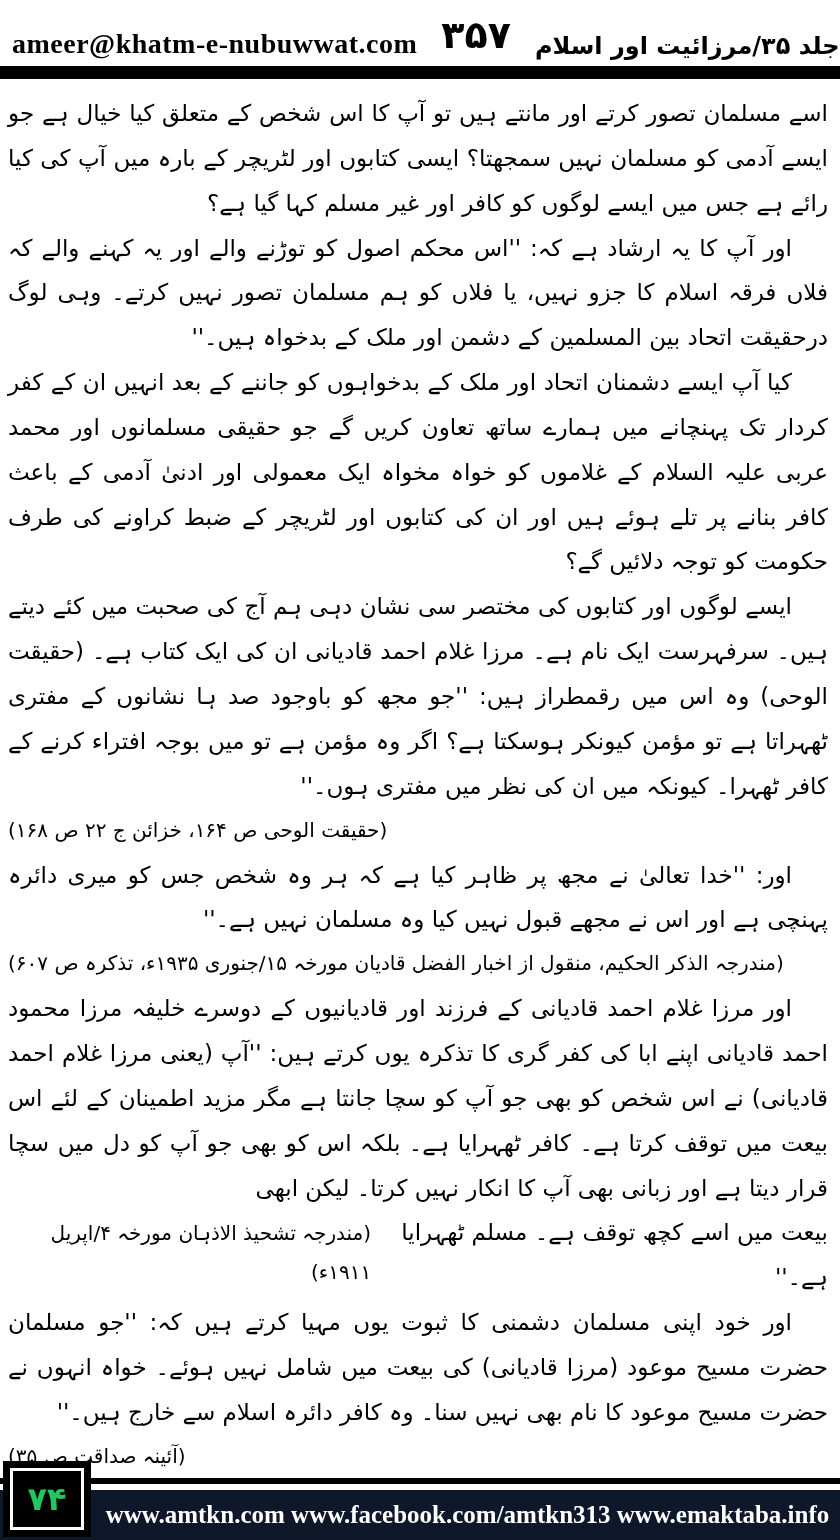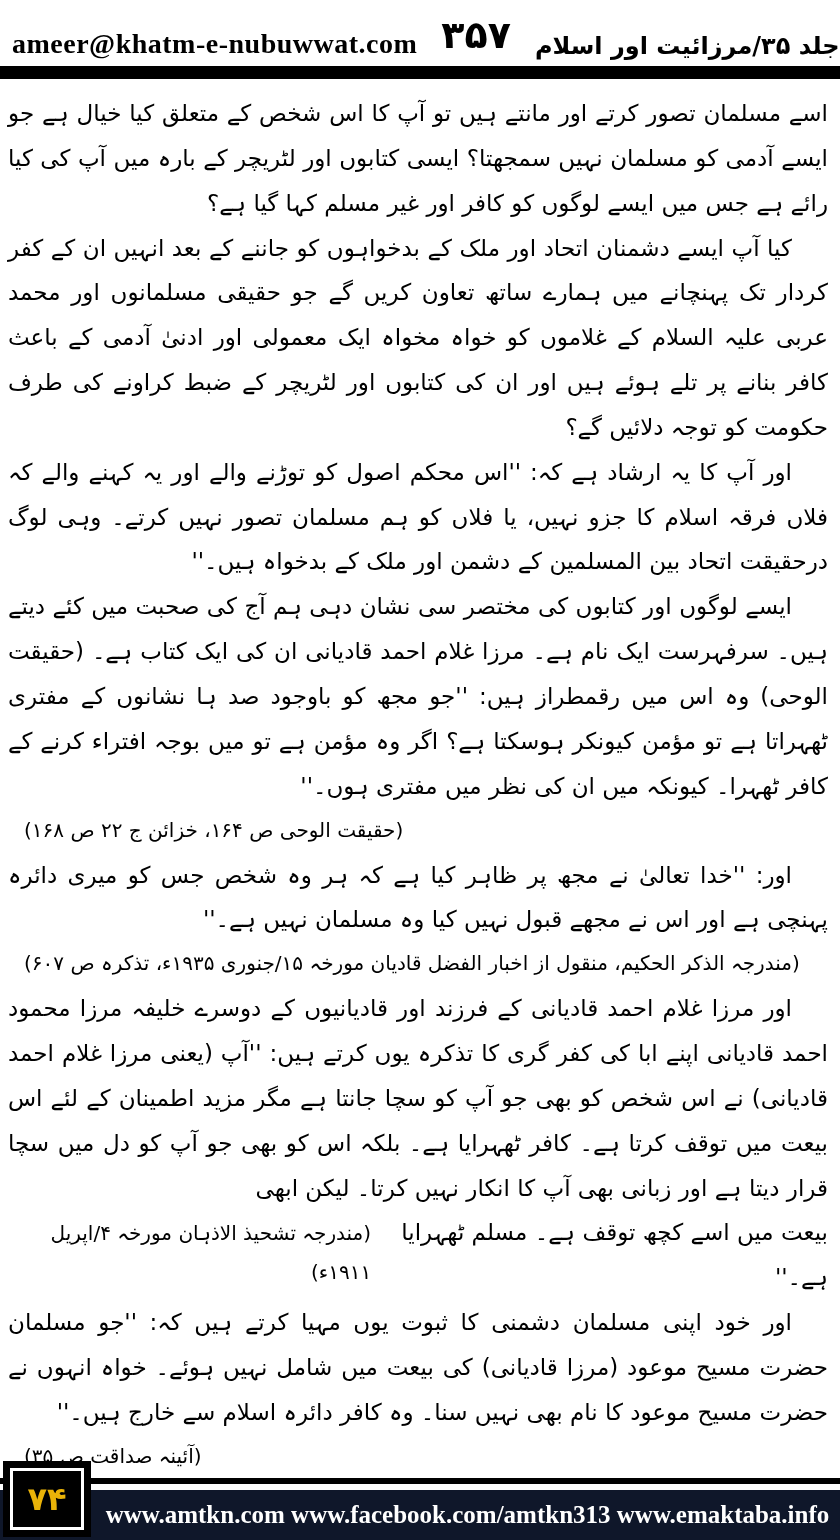--- a/index.html
+++ b/index.html
@@ -12,51 +12,51 @@
   .hdr { display: flex; align-items: flex-end; justify-content: space-between; padding: 10px 12px 2px 12px; }
   .hdr-email { font-family: "Liberation Serif", serif; font-weight: 700; font-size: 28px; letter-spacing: 0.5px; white-space: nowrap; }
   .hdr-num { font-weight: 700; font-size: 38px; line-height: 1; direction: rtl; margin: 6px 24px; }
   .hdr-title { direction: rtl; font-weight: 700; font-size: 24px; white-space: nowrap; }
   .hdr-rule { height: 13px; background: #000000; margin-top: 4px; }
 
   
   .doc { direction: rtl; padding: 12px 12px 0 8px; }
   .para { font-size: 23px; line-height: 1.95; text-align: justify; color: #000; }
   .para.indent { text-indent: 36px; }
-  .para.ref { text-align: left; font-size: 20px; line-height: 1.9; margin: 2px 0 4px 16px; }
+  .para.ref { text-align: left; font-size: 20px; line-height: 1.9; margin: 2px 0 4px 0; }
   .split { display: flex; justify-content: space-between; align-items: baseline; font-size: 23px; line-height: 1.95; }
   .split .ref-inline { font-size: 20px; }
 
   
   .ftr-line { position: absolute; left: 0; right: 0; bottom: 56px; height: 6px; background: #000000; }
   .ftr-bar { position: absolute; left: 0; right: 0; bottom: 0; height: 50px; background: #0f172a; color: #ffffff;
              display: flex; align-items: center; justify-content: center; padding-left: 95px;
              font-family: "Liberation Serif", serif; font-weight: 700; font-size: 25px; white-space: nowrap; }
   .pgbox { position: absolute; left: 3px; bottom: 3px; width: 88px; height: 76px; background: #000000;
            display: flex; align-items: center; justify-content: center; z-index: 3; }
   .pgbox-inner { border: 3px solid #ffffff; width: 74px; height: 62px; display: flex; align-items: center;
-                 justify-content: center; font-weight: 700; font-size: 32px; color: #eab308; direction: rtl; }
+                 justify-content: center; font-weight: 700; font-size: 32px; color: #22c55e; direction: rtl; }
 </style>
 </head>
 <body>
 
 <div class="page">
 
   <div class="hdr">
     <span class="hdr-email">ameer@khatm-e-nubuwwat.com</span>
     <span class="hdr-num">۳۵۷</span>
     <span class="hdr-title">احتساب جلد ۳۵/مرزائیت اور اسلام</span>
   </div>
 
   <div class="hdr-rule"></div>
 
   <main class="doc">
       <p class="para body">اسے مسلمان تصور کرتے اور مانتے ہیں تو آپ کا اس شخص کے متعلق کیا خیال ہے جو ایسے آدمی کو مسلمان نہیں سمجھتا؟ ایسی کتابوں اور لٹریچر کے بارہ میں آپ کی کیا رائے ہے جس میں ایسے لوگوں کو کافر اور غیر مسلم کہا گیا ہے؟</p>
+      <p class="para body indent">اور آپ کا یہ ارشاد ہے کہ: ''اس محکم اصول کو توڑنے والے اور یہ کہنے والے کہ فلاں فرقہ اسلام کا جزو نہیں، یا فلاں کو ہم مسلمان تصور نہیں کرتے۔ وہی لوگ درحقیقت اتحاد بین المسلمین کے دشمن اور ملک کے بدخواہ ہیں۔''</p>
       <p class="para body indent">کیا آپ ایسے دشمنان اتحاد اور ملک کے بدخواہوں کو جاننے کے بعد انہیں ان کے کفر کردار تک پہنچانے میں ہمارے ساتھ تعاون کریں گے جو حقیقی مسلمانوں اور محمد عربی علیہ السلام کے غلاموں کو خواہ مخواہ ایک معمولی اور ادنیٰ آدمی کے باعث کافر بنانے پر تلے ہوئے ہیں اور ان کی کتابوں اور لٹریچر کے ضبط کراونے کی طرف حکومت کو توجہ دلائیں گے؟</p>
-      <p class="para body indent">اور آپ کا یہ ارشاد ہے کہ: ''اس محکم اصول کو توڑنے والے اور یہ کہنے والے کہ فلاں فرقہ اسلام کا جزو نہیں، یا فلاں کو ہم مسلمان تصور نہیں کرتے۔ وہی لوگ درحقیقت اتحاد بین المسلمین کے دشمن اور ملک کے بدخواہ ہیں۔''</p>
       <p class="para body indent">ایسے لوگوں اور کتابوں کی مختصر سی نشان دہی ہم آج کی صحبت میں کئے دیتے ہیں۔ سرفہرست ایک نام ہے۔ مرزا غلام احمد قادیانی ان کی ایک کتاب ہے۔ (حقیقت الوحی) وہ اس میں رقمطراز ہیں: ''جو مجھ کو باوجود صد ہا نشانوں کے مفتری ٹھہراتا ہے تو مؤمن کیونکر ہوسکتا ہے؟ اگر وہ مؤمن ہے تو میں بوجہ افتراء کرنے کے کافر ٹھہرا۔ کیونکہ میں ان کی نظر میں مفتری ہوں۔''</p>
       <p class="para ref">(حقیقت الوحی ص ۱۶۴، خزائن ج ۲۲ ص ۱۶۸)</p>
       <p class="para body indent">اور: ''خدا تعالیٰ نے مجھ پر ظاہر کیا ہے کہ ہر وہ شخص جس کو میری دائرہ پہنچی ہے اور اس نے مجھے قبول نہیں کیا وہ مسلمان نہیں ہے۔''</p>
       <p class="para ref">(مندرجہ الذکر الحکیم، منقول از اخبار الفضل قادیان مورخہ ۱۵/جنوری ۱۹۳۵ء، تذکرہ ص ۶۰۷)</p>
       <p class="para body indent">اور مرزا غلام احمد قادیانی کے فرزند اور قادیانیوں کے دوسرے خلیفہ مرزا محمود احمد قادیانی اپنے ابا کی کفر گری کا تذکرہ یوں کرتے ہیں: ''آپ (یعنی مرزا غلام احمد قادیانی) نے اس شخص کو بھی جو آپ کو سچا جانتا ہے مگر مزید اطمینان کے لئے اس بیعت میں توقف کرتا ہے۔ کافر ٹھہرایا ہے۔ بلکہ اس کو بھی جو آپ کو دل میں سچا قرار دیتا ہے اور زبانی بھی آپ کا انکار نہیں کرتا۔ لیکن ابھی</p>
       <div class="split">
         <span>بیعت میں اسے کچھ توقف ہے۔ مسلم ٹھہرایا ہے۔''</span>
         <span class="ref-inline">(مندرجہ تشحیذ الاذہان مورخہ ۴/اپریل ۱۹۱۱ء)</span>
       </div>
       <p class="para body indent">اور خود اپنی مسلمان دشمنی کا ثبوت یوں مہیا کرتے ہیں کہ: ''جو مسلمان حضرت مسیح موعود (مرزا قادیانی) کی بیعت میں شامل نہیں ہوئے۔ خواہ انہوں نے حضرت مسیح موعود کا نام بھی نہیں سنا۔ وہ کافر دائرہ اسلام سے خارج ہیں۔''</p>

